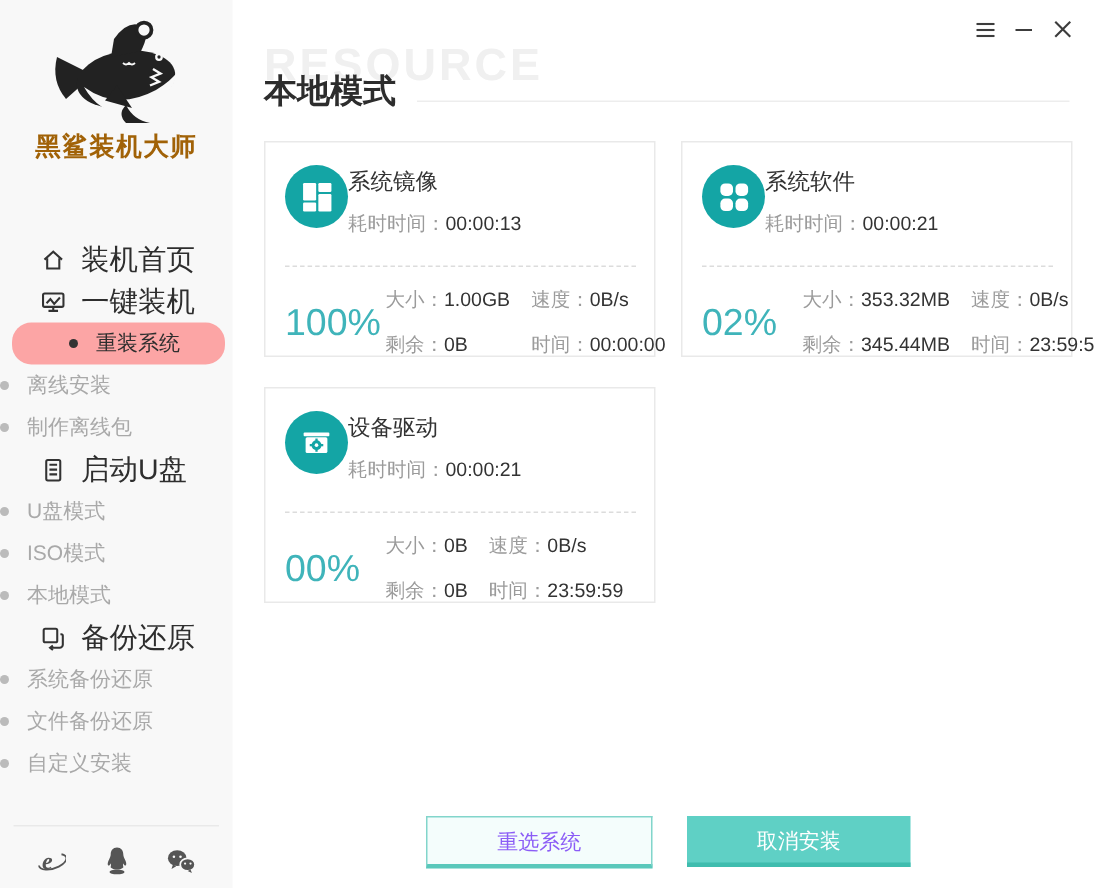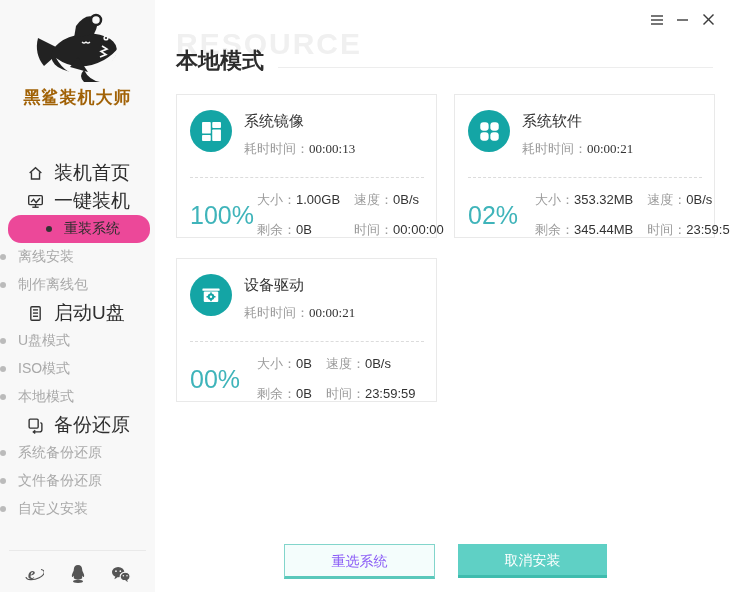--- a/index.html
+++ b/index.html
@@ -13,38 +13,38 @@
   .logo-block{text-align:center;padding-top:10px;}
   .logo-block svg{display:block;margin:0 auto;}
   .brand{font-size:17px;font-weight:bold;color:#a16207;letter-spacing:1px;margin-top:2px;}
   .nav{margin-top:50px;}
   .nav-item{height:28px;display:flex;align-items:center;cursor:pointer;}
   .nav-item.section{padding-left:27px;gap:10px;color:#2e2e2e;font-size:19px;}
   .nav-ico{width:17px;height:17px;display:flex;align-items:center;justify-content:center;}
   .nav-ico svg{width:17px;height:17px;stroke:#333;fill:none;stroke-width:1.3;}
   .nav-item.sub{gap:12px;color:#a9a9a9;font-size:14px;}
   .bullet{width:6px;height:6px;border-radius:50%;background:#bbb;flex-shrink:0;}
-  .nav-item.sub.selected{background:#ec4899;border-radius:13px;margin:0 5px 0 8px;padding-left:38px;color:#2e2e2e;}
+  .nav-item.sub.selected{background:#fca5a5;border-radius:13px;margin:0 5px 0 8px;padding-left:38px;color:#2e2e2e;}
   .nav-item.sub.selected .bullet{background:#333;}
   .sidebar-footer{margin-top:auto;padding-bottom:8px;}
   .side-divider{height:1px;background:#e9e9e9;margin:0 9px 13px;}
   .social-row{display:flex;justify-content:space-between;padding:0 24px;}
   .social-ico{width:20px;height:20px;cursor:pointer;display:flex;align-items:center;justify-content:center;}
   
   .main{flex:1;display:flex;flex-direction:column;position:relative;padding:0 15px 0 21px;}
   .win-controls{position:absolute;top:11px;right:13px;display:flex;gap:9px;}
   .win-btn{width:17px;height:17px;display:flex;align-items:center;justify-content:center;cursor:pointer;background:none;border:none;padding:0;}
   .win-btn svg{stroke:#3c3c3c;stroke-width:1.4;fill:none;}
   .title-row{margin-top:38px;display:flex;align-items:flex-end;position:relative;height:34px;}
   .watermark{position:absolute;left:0;top:-11px;font-size:30px;font-weight:bold;color:#f0f0f0;letter-spacing:2px;z-index:0;}
   .page-title{position:relative;z-index:1;font-size:22px;font-weight:bold;color:#2d2d2d;margin:0;line-height:1;}
   .title-line{flex:1;height:1px;background:#ededed;margin:0 2px 4px 14px;position:relative;z-index:1;}
   .cards{margin-top:22px;display:grid;grid-template-columns:261px 261px;gap:20px 17px;}
   .card{box-sizing:border-box;width:261px;height:144px;border:1px solid #e9e9e9;background:#fff;padding:15px 12px 0 13px;}
-  .card-top{display:flex;gap:12px;font-family:Liberation Serif, serif;}
+  .card-top{display:flex;gap:0;}
   .icon-circle{width:42px;height:42px;border-radius:50%;background:#14a5a5;flex-shrink:0;display:flex;align-items:center;justify-content:center;}
   .card-title{font-size:15px;color:#333;margin:2px 0 9px;}
   .elapsed,.stat{font-size:13px;white-space:nowrap;}
   .lab{color:#9b9b9b;}
   .val{color:#333;}
   .dash{border-top:1px dashed #dcdcdc;margin-top:19px;}
   .card-bottom{display:flex;align-items:center;gap:13px;padding-top:13px;}
   .percent{font-size:25px;color:#3fb4ba;min-width:54px;}
   .stats{display:grid;grid-template-columns:max-content max-content;gap:12px 14px;}
   .footer{margin-top:auto;padding-bottom:13px;display:flex;justify-content:center;gap:23px;}

